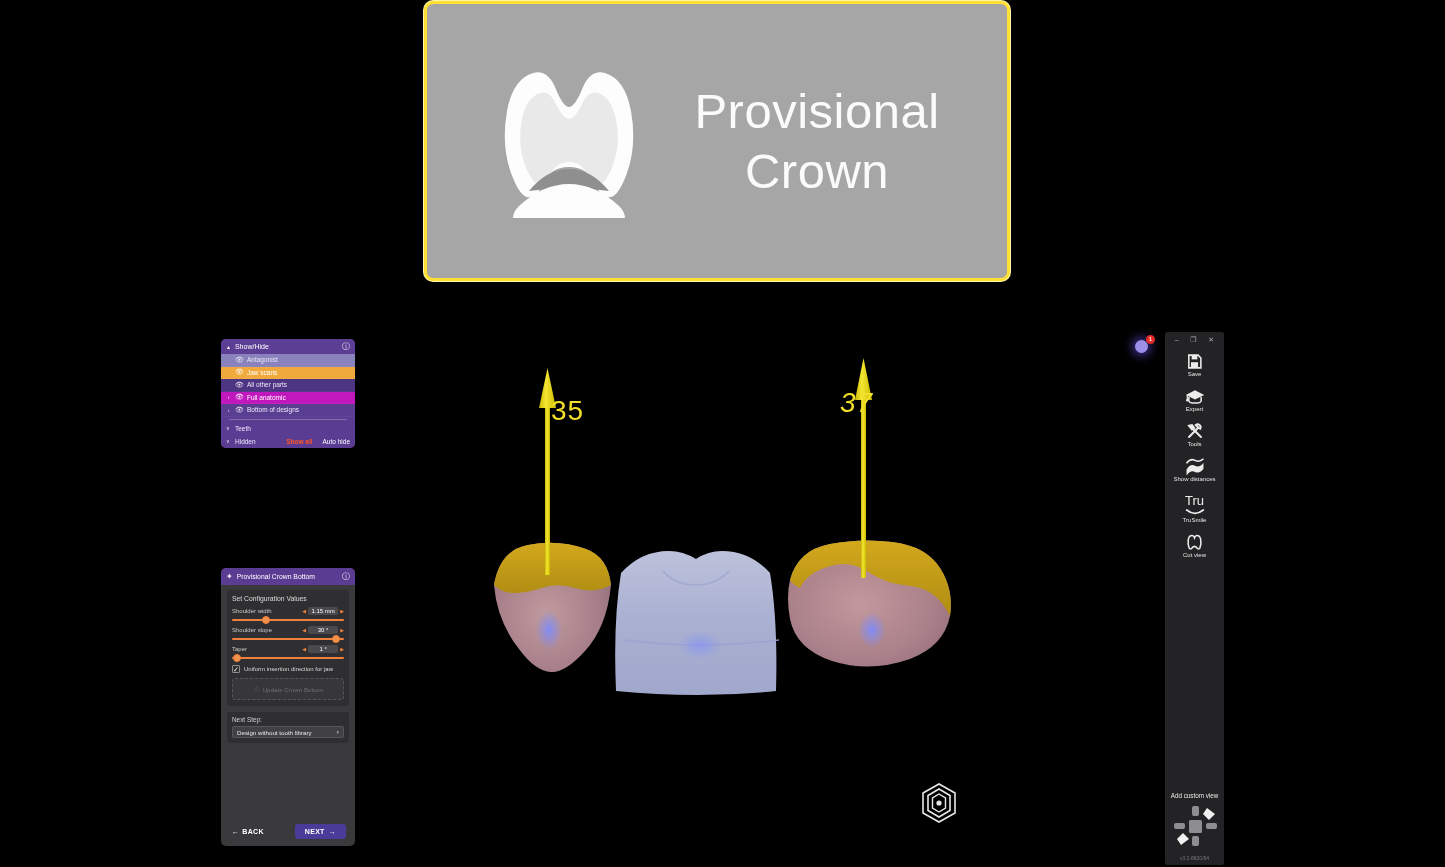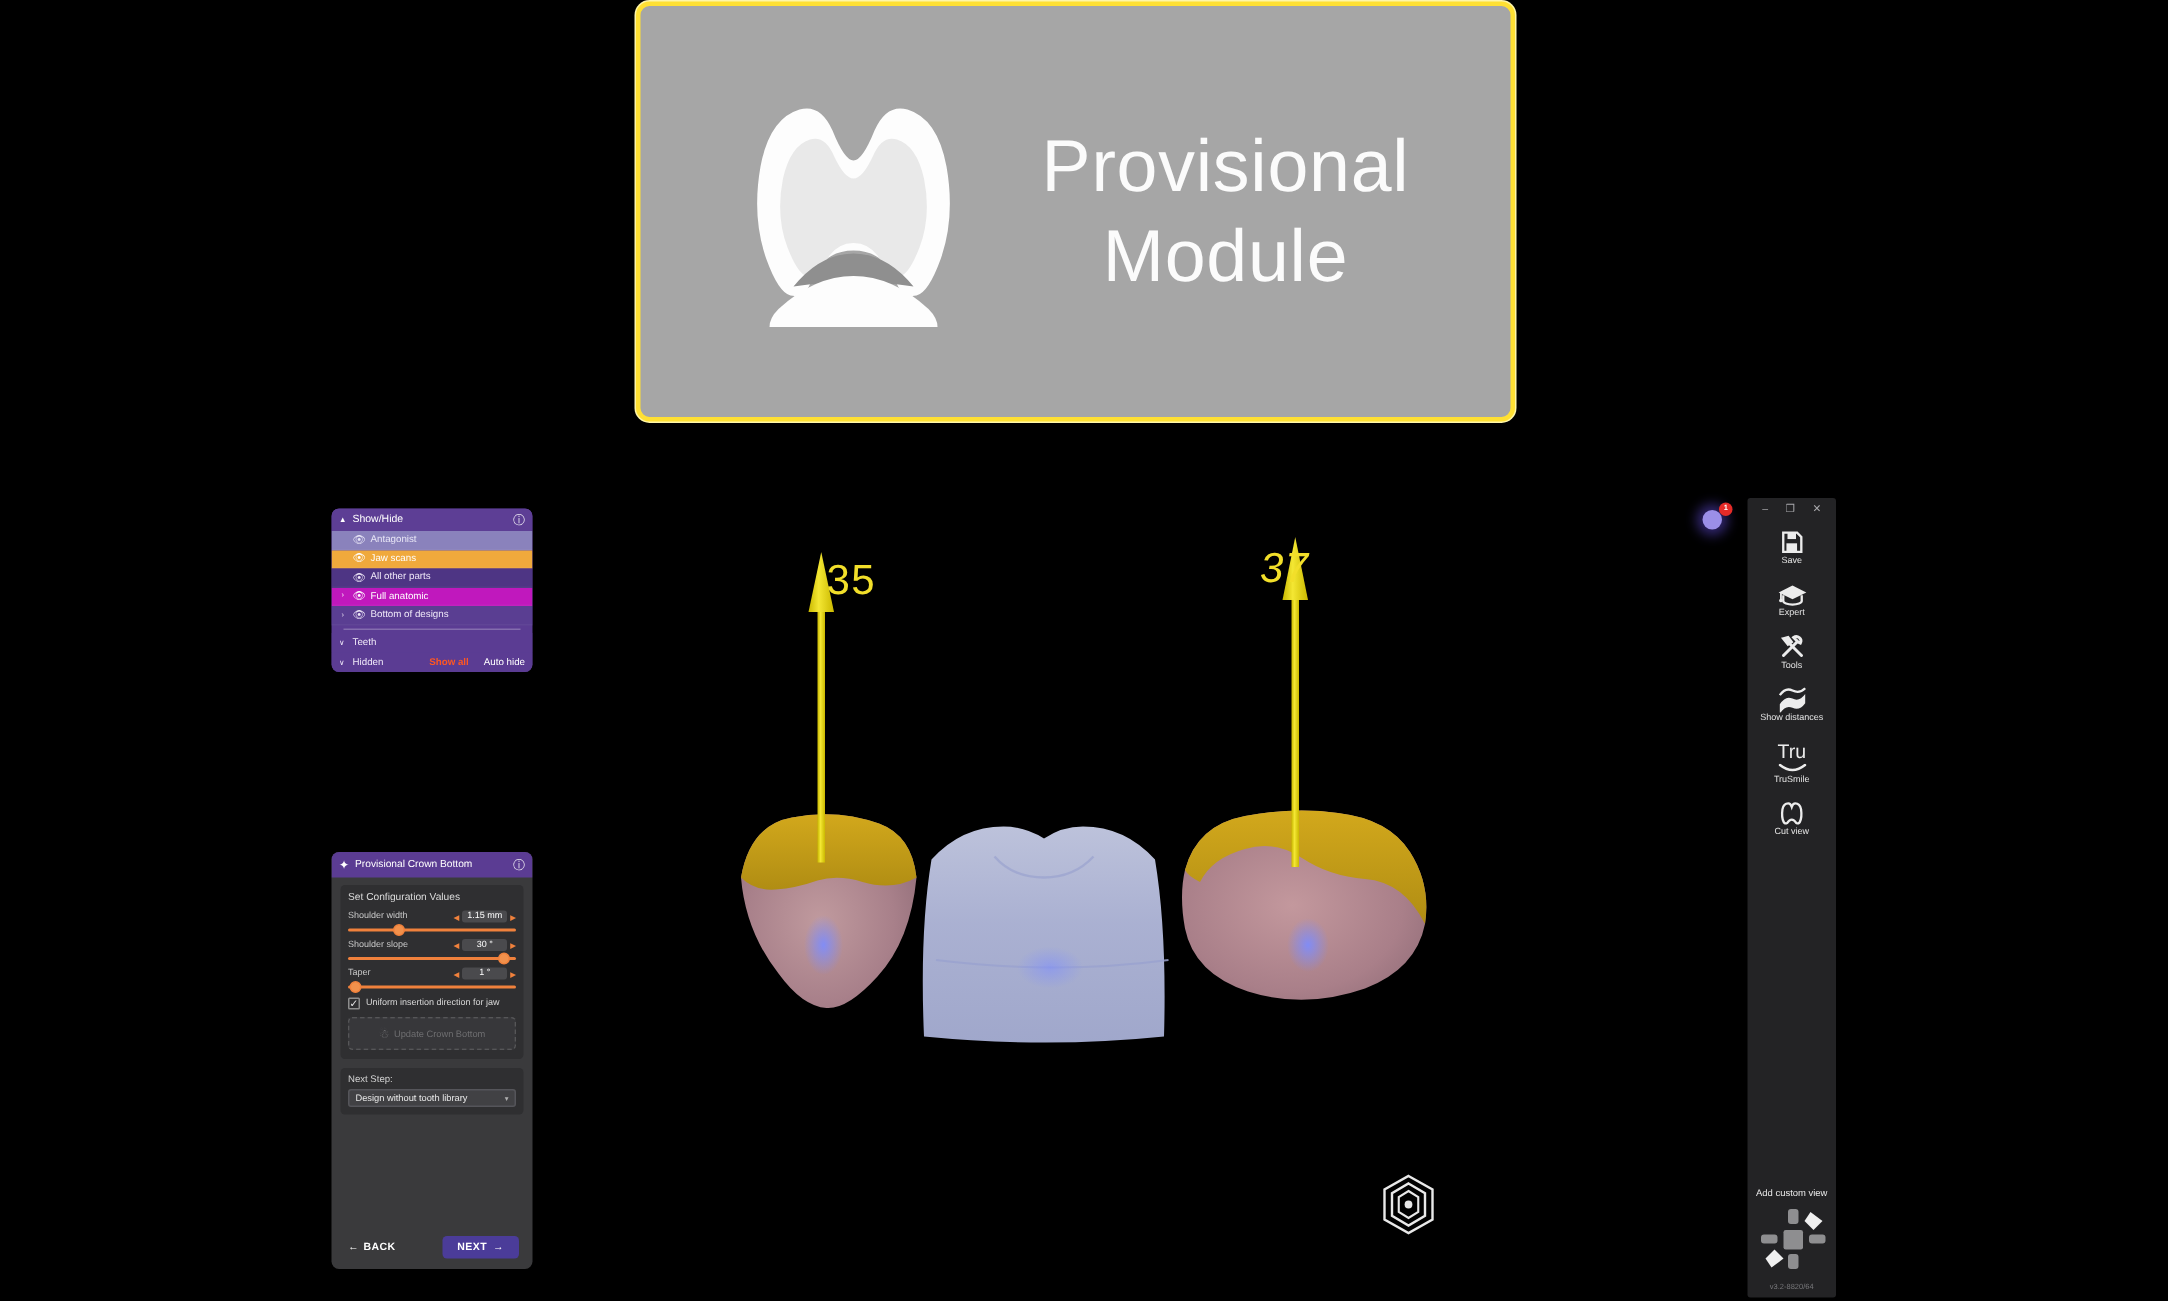--- a/index.html
+++ b/index.html
@@ -25,21 +25,21 @@
   #title-text {
     flex: 1; text-align: center; color: #fbfbfb;
     font-size: 49px; line-height: 60px; font-weight: 400;
     letter-spacing: .5px; padding-right: 22px;
   }
 
   
   #viewport { position: absolute; inset: 0; background: #000; }
   .tooth-label {
     position: absolute; color: #f2df2a; font-size: 28px;
-    font-family: "Liberation Sans", sans-serif; letter-spacing: 1px;
+    font-family: "Liberation Sans", sans-serif; letter-spacing: 1px; margin-top: 24px;
   }
   #label-35 { left: 551px; top: 371px; }
   #label-37 { left: 840px; top: 363px; font-style: italic; }
 
   
   #showhide-panel {
     position: absolute; left: 221px; top: 339px;
     width: 134px; border-radius: 5px; overflow: hidden;
     background: #5b3c93; box-shadow: 0 2px 7px rgba(0,0,0,.75);
     font-size: 7px; color: #efe8f8;
@@ -244,21 +244,21 @@
 
   <div id="title-card">
     <svg id="module-tooth-icon" viewBox="0 0 160 170">
       <path d="M18 55 q6 -32 26 -38 q14 -4 22 14 q8 20 14 20 q6 0 14 -20 q8 -18 22 -14 q20 6 26 38 q6 34 -4 62 q-8 22 -16 24 q-10 2 -14 -10 q-8 -20 -28 -20 q-20 0 -28 20 q-4 12 -14 10 q-8 -2 -16 -24 q-10 -28 -4 -62 Z" fill="#fdfdfd"></path>
       <path d="M33 63 q5 -22 18 -26 q10 -3 16 11 q7 15 13 15 q6 0 13 -15 q6 -14 16 -11 q13 4 18 26 q5 25 -3 46 q-7 18 -13 19 q-8 2 -11 -7 q-7 -15 -20 -15 q-13 0 -20 15 q-3 9 -11 7 q-6 -1 -13 -19 q-8 -21 -3 -46 Z" fill="#e9e9e9"></path>
       <path d="M40 135 q18 -22 40 -22 q22 0 40 22 q-40 -6 -80 0 Z" fill="#8f8f8f"></path>
       <path d="M30 150 q24 -22 50 -22 q26 0 50 22 q6 6 6 12 l-112 0 q0 -6 6 -12 Z" fill="#fdfdfd"></path>
     </svg>
     <div id="title-text">
       <div>Provisional</div>
-      <div>Module</div>
+      <div>Crown</div>
     </div>
   </div>
 
   <div id="showhide-panel">
     <div id="showhide-header">
       <span style="font-size:5px">▲</span>
       <span class="title">Show/Hide</span>
       <span style="font-size:8px;opacity:.85">ⓘ</span>
     </div>
 

